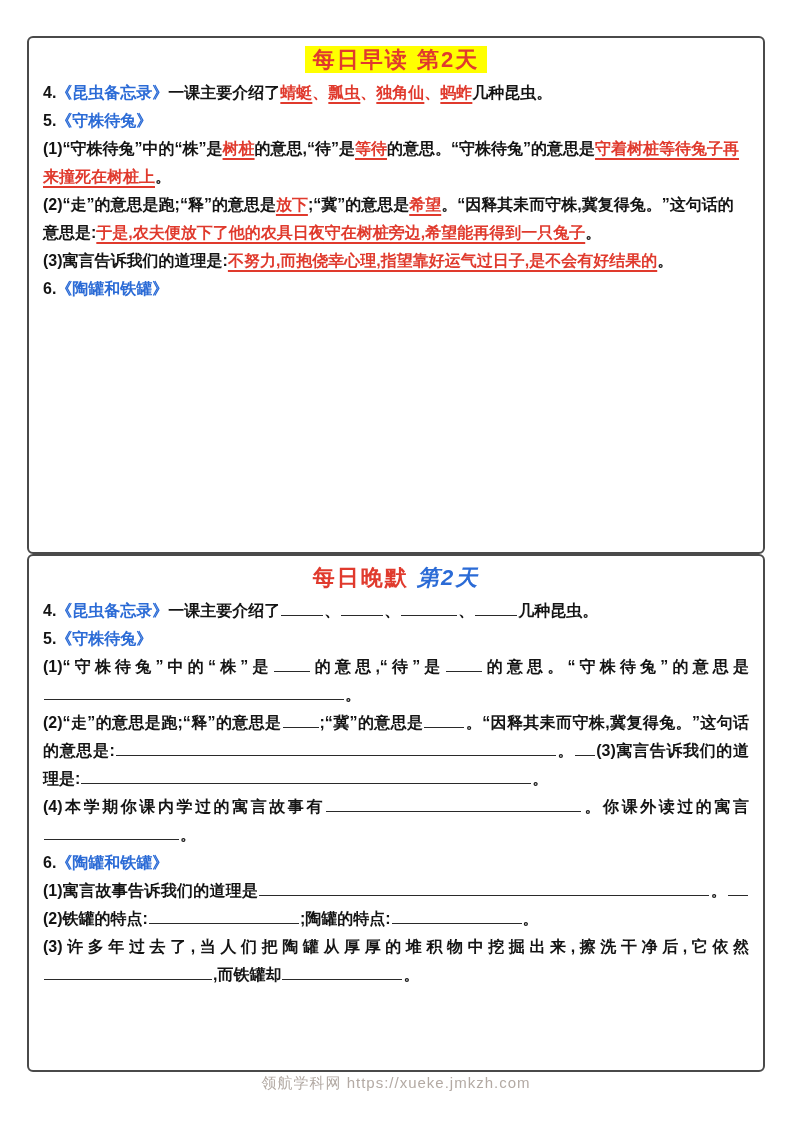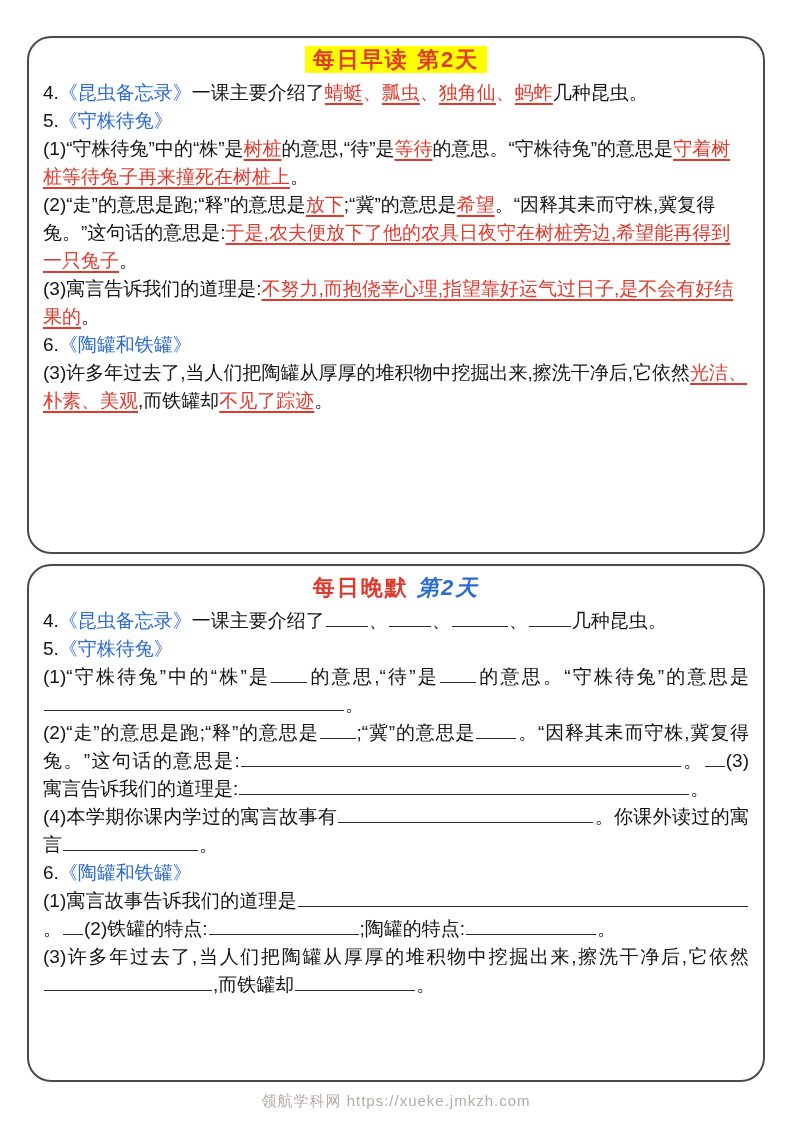--- a/index.html
+++ b/index.html
@@ -10,38 +10,37 @@
     -webkit-font-smoothing:antialiased;
   }
   .page {
     width:792px; height:1122px;
     padding:36px 27px 0 27px;
     position:relative;
     background:#ffffff;
   }
   .card {
     border:2.5px solid var(--border_gray,#4a4a4a);
-    border-radius:24px;
+    border-radius:6px;
     padding:6px 14px 10px 14px;
-    margin-bottom:10px;
     min-height:518px;
     background:#ffffff;
   }
   .card-title {
     text-align:center;
     font-size:22px;
     font-weight:700;
     letter-spacing:2px;
     line-height:32px;
     margin-bottom:3px;
   }
   .hl { background:var(--highlight_yellow,#ffff00); padding:1px 8px; }
   .line {
-    font-size:19px;
-    font-weight:400;
+    font-size:16px;
+    font-weight:700;
     line-height:28px;
     color:var(--body_black,#141414);
     word-break:break-all;
   }
   .justify { text-align:justify; text-justify:inter-character; }
   .seg-b    { color:var(--body_black,#141414); }
   .seg-blue { color:var(--title_blue,#2b6bd6); }
   .seg-r    { color:var(--answer_red,#e03a2d); }
   .seg-ru   {
     color:var(--answer_red,#e03a2d);
@@ -72,21 +71,20 @@
 <div class="page">
 
   <section class="card">
     <h2 class="card-title"><span class="hl"><span class="seg-tred">每日早读  第2天</span></span></h2>
     <p class="line"><span class="seg-b">4.</span><span class="seg-blue">《昆虫备忘录》</span><span class="seg-b">一课主要介绍了</span><span class="seg-ru">蜻蜓</span><span class="seg-r">、</span><span class="seg-ru">瓢虫</span><span class="seg-r">、</span><span class="seg-ru">独角仙</span><span class="seg-r">、</span><span class="seg-ru">蚂蚱</span><span class="seg-b">几种昆虫。</span></p>
     <p class="line"><span class="seg-b">5.</span><span class="seg-blue">《守株待兔》</span></p>
     <p class="line"><span class="seg-b">(1)“守株待兔”中的“株”是</span><span class="seg-ru">树桩</span><span class="seg-b">的意思,“待”是</span><span class="seg-ru">等待</span><span class="seg-b">的意思。“守株待兔”的意思是</span><span class="seg-ru">守着树桩等待兔子再来撞死在树桩上</span><span class="seg-b">。</span></p>
     <p class="line"><span class="seg-b">(2)“走”的意思是跑;“释”的意思是</span><span class="seg-ru">放下</span><span class="seg-b">;“冀”的意思是</span><span class="seg-ru">希望</span><span class="seg-b">。“因释其耒而守株,冀复得兔。”这句话的意思是:</span><span class="seg-ru">于是,农夫便放下了他的农具日夜守在树桩旁边,希望能再得到一只兔子</span><span class="seg-b">。</span></p>
     <p class="line"><span class="seg-b">(3)寓言告诉我们的道理是:</span><span class="seg-ru">不努力,而抱侥幸心理,指望靠好运气过日子,是不会有好结果的</span><span class="seg-b">。</span></p>
     <p class="line"><span class="seg-b">6.</span><span class="seg-blue">《陶罐和铁罐》</span></p>
-    <p class="line"><span class="seg-b">(3)许多年过去了,当人们把陶罐从厚厚的堆积物中挖掘出来,擦洗干净后,它依然</span><span class="seg-ru">光洁、朴素、美观</span><span class="seg-b">,而铁罐却</span><span class="seg-ru">不见了踪迹</span><span class="seg-b">。</span></p>
   </section>
 
   <section class="card">
     <h2 class="card-title"><span><span class="seg-tred">每日晚默</span><span class="seg-tblue">  第2天</span></span></h2>
     <p class="line justify"><span class="seg-b">4.</span><span class="seg-blue">《昆虫备忘录》</span><span class="seg-b">一课主要介绍了</span><span class="blank" style="width: 42px;"></span><span class="seg-b">、</span><span class="blank" style="width: 42px;"></span><span class="seg-b">、</span><span class="blank" style="width: 56px;"></span><span class="seg-b">、</span><span class="blank" style="width: 42px;"></span><span class="seg-b">几种昆虫。</span></p>
     <p class="line justify"><span class="seg-b">5.</span><span class="seg-blue">《守株待兔》</span></p>
     <p class="line justify"><span class="seg-b">(1)“守株待兔”中的“株”是</span><span class="blank" style="width: 36px;"></span><span class="seg-b">的意思,“待”是</span><span class="blank" style="width: 36px;"></span><span class="seg-b">的意思。“守株待兔”的意思是</span><span class="blank" style="width: 300px;"></span><span class="seg-b">。</span></p>
     <p class="line justify"><span class="seg-b">(2)“走”的意思是跑;“释”的意思是</span><span class="blank" style="width: 36px;"></span><span class="seg-b">;“冀”的意思是</span><span class="blank" style="width: 40px;"></span><span class="seg-b">。“因释其耒而守株,冀复得兔。”这句话的意思是:</span><span class="blank" style="width: 440px;"></span><span class="seg-b">。</span><span class="blank" style="width: 20px;"></span><span class="seg-b">(3)寓言告诉我们的道理是:</span><span class="blank" style="width: 450px;"></span><span class="seg-b">。</span></p>
     <p class="line justify"><span class="seg-b">(4)本学期你课内学过的寓言故事有</span><span class="blank" style="width: 255px;"></span><span class="seg-b">。你课外读过的寓言</span><span class="blank" style="width: 135px;"></span><span class="seg-b">。</span></p>
     <p class="line justify"><span class="seg-b">6.</span><span class="seg-blue">《陶罐和铁罐》</span></p>

